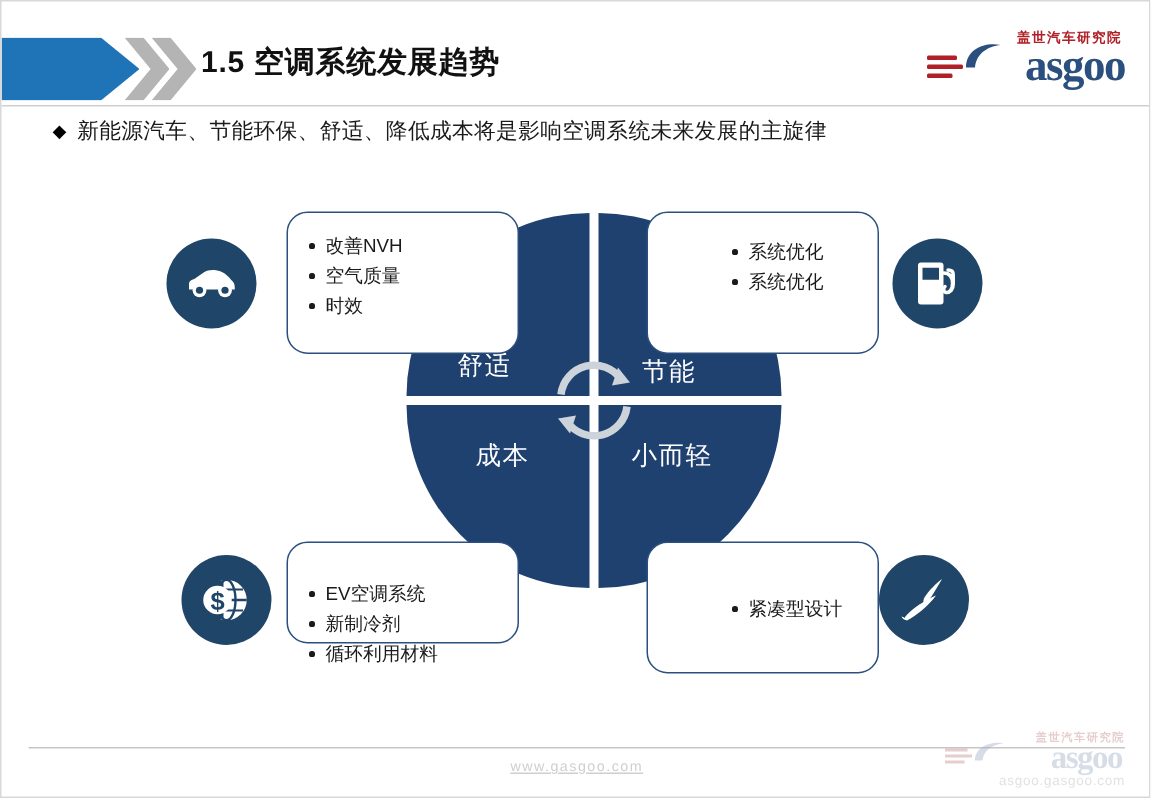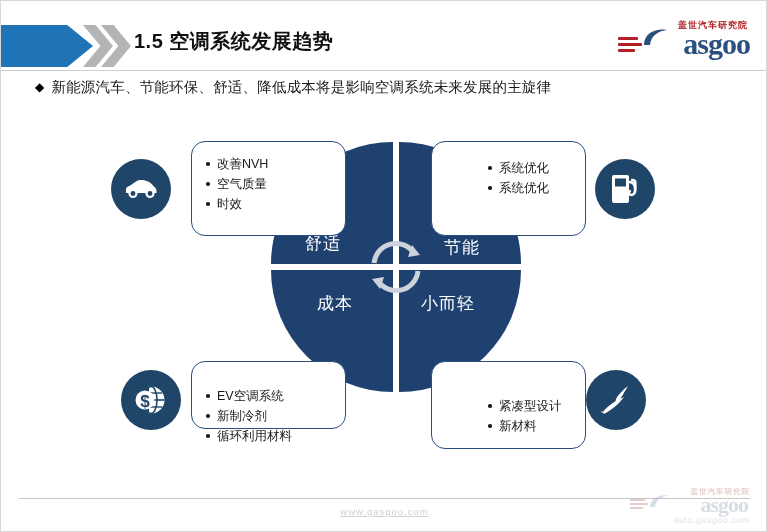--- a/index.html
+++ b/index.html
@@ -144,21 +144,21 @@
   .quad.br { left: 128px; top: 128px; border-radius: 0 0 122px 0; }
 
   .quad-label {
     position: absolute;
     color: #ffffff;
     font-size: 17px;
     letter-spacing: 1px;
     white-space: nowrap;
   }
   .quad-label.l-tl { left: 34px;  top: 90px; }
-  .quad-label.l-tr { left: 157px; top: 94px; margin-left: 16px; }
+  .quad-label.l-tr { left: 157px; top: 94px; }
   .quad-label.l-bl { left: 46px;  top: 150px; }
   .quad-label.l-br { left: 150px; top: 150px; }
 
   .cycle-icon {
     position: absolute;
     left: 91px; top: 91px;
     width: 68px; height: 68px;
   }
 
   
@@ -355,21 +355,20 @@
       <ul>
         <li>EV空调系统</li>
         <li>新制冷剂</li>
         <li>循环利用材料</li>
       </ul>
     </div>
 
     <div class="note n-br">
       <ul>
         <li>紧凑型设计</li>
-        <li>新材料</li>
       </ul>
     </div>
 
     <div class="ico i-car">
       <svg width="38" height="26" viewBox="0 0 38 26">
         <path d="M4 17 L4 13 C4 11.5 5.5 10.5 7.5 10 L14 5.5 C16 4.2 19 3.8 22 4.2 C26 4.8 29.5 7 32 10.5 C34 12 34.5 13.5 34.5 15.5 L34.5 17 Z" fill="#ffffff"></path>
         <circle cx="11" cy="17.5" r="4.6" fill="#ffffff"></circle>
         <circle cx="11" cy="17.5" r="2.4" fill="#1f4568"></circle>
         <circle cx="28" cy="17.5" r="4.6" fill="#ffffff"></circle>
         <circle cx="28" cy="17.5" r="2.4" fill="#1f4568"></circle>
@@ -418,16 +417,16 @@
     <div class="wm-cn">盖世汽车研究院</div>
     <div class="wm-bars">
         <i></i>
         <i></i>
         <i></i>
       </div>
     <svg width="122" height="40" viewBox="0 0 122 40" style="position:absolute;left:0;top:0;">
       <path d="M20 20 C20 11, 30 7, 39 8.5 C32 9.5, 26 12.5, 25 20 Z" fill="#9fb0c6"></path>
     </svg>
     <div class="wm-word">asgoo</div>
-    <div class="wm-domain">auto.gasgoo.com</div>
+    <div class="wm-domain">asgoo.gasgoo.com</div>
   </div>
 
 </div>
 
 </body></html>

